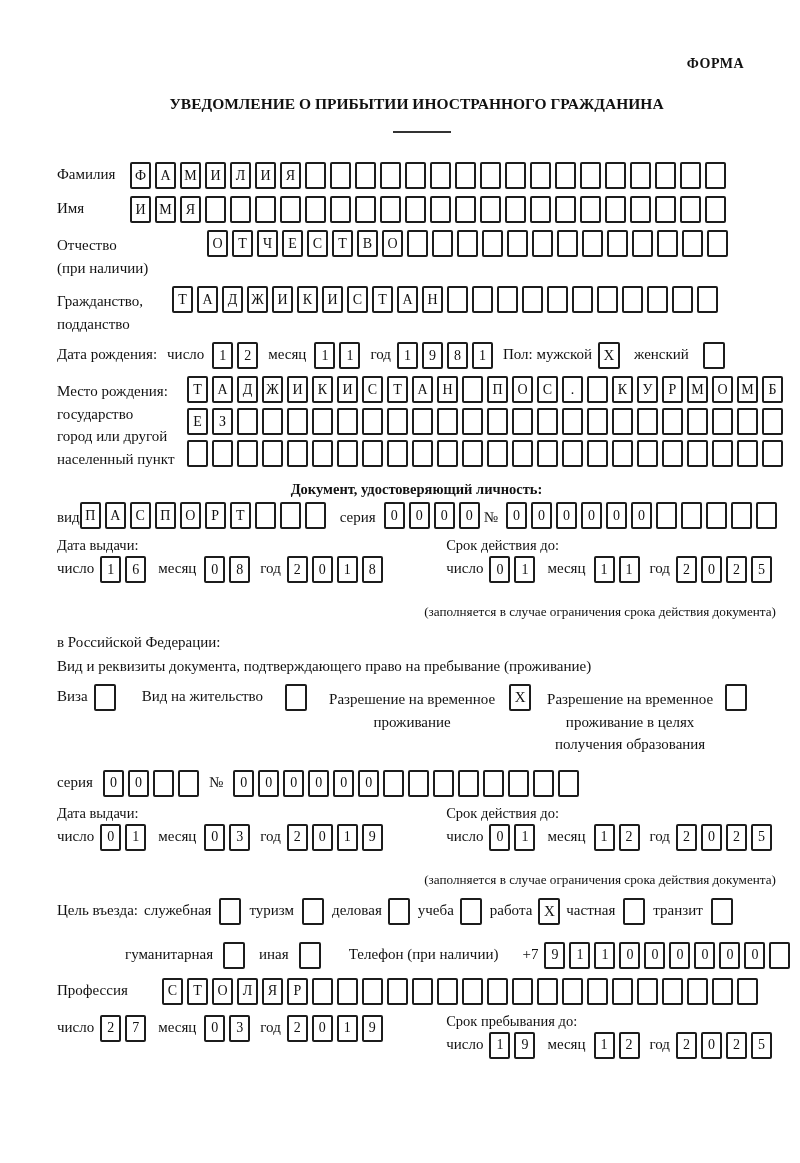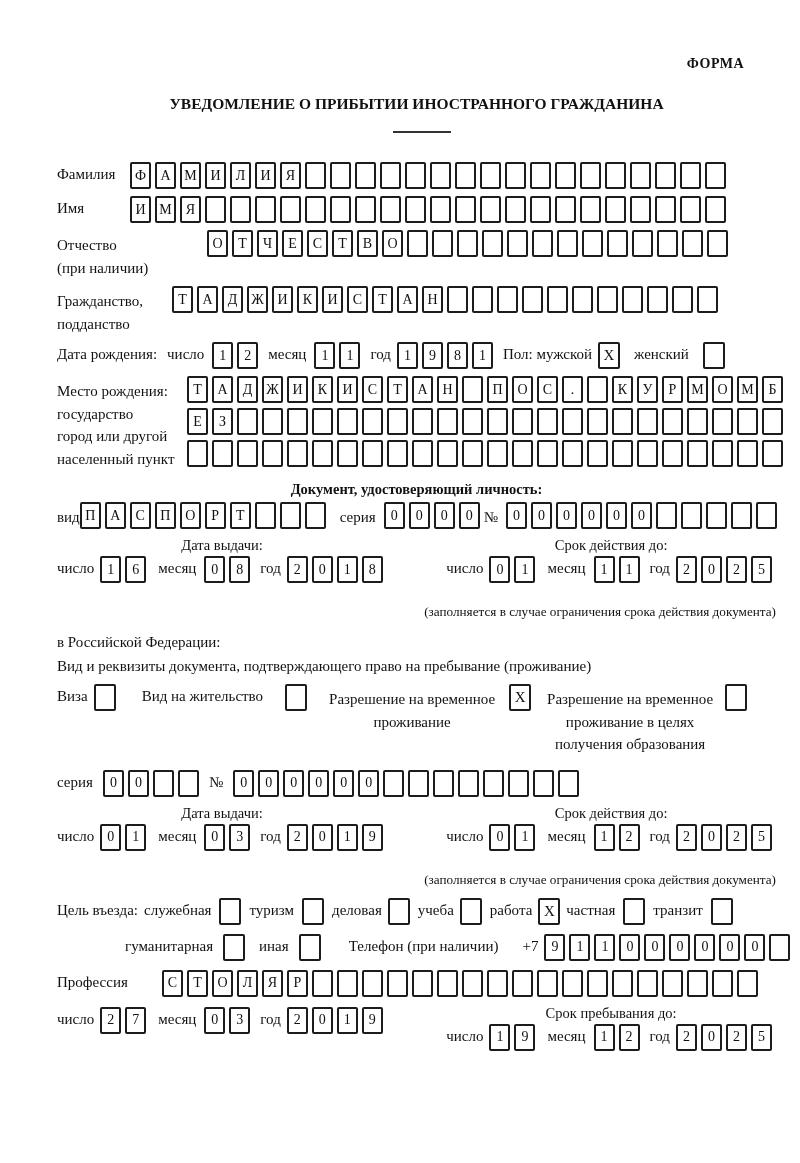--- a/index.html
+++ b/index.html
@@ -41,33 +41,33 @@
   .w105 { width:105px; }
 
   .inline-lbl { padding-top:4px; white-space:nowrap; }
   .gap6 { margin-left:6px; } .gap8 { margin-left:8px; } .gap10 { margin-left:10px; } .gap14 { margin-left:14px; }
 
   .doc-heading { text-align:center; font-weight:bold; font-size:14.5px; margin-top:10px; }
 
   .date-block { margin-top:8px; }
   .date-cols { display:flex; }
   .date-col-l { width:390px; } .date-col-r { flex:1; }
-  .date-head { text-align:center; font-size:14.5px; }
+  .date-head { font-size:14.5px; }
   .date-head-l { width:330px; }
   .date-row { display:flex; align-items:flex-start; margin-top:2px; }
   .note { text-align:right; font-size:13.2px; margin-top:21px; }
 
   .intro { margin-top:10px; line-height:1.6; }
   .options-row { display:flex; align-items:flex-start; margin-top:6px; }
   .opt { display:flex; align-items:flex-start; }
   .opt-lbl { padding-top:4px; white-space:nowrap; }
   .opt-lbl-multi { text-align:center; line-height:1.5; padding-top:4px; }
 
   .purpose-row { display:flex; align-items:flex-start; margin-top:10px; }
-  .purpose-row2 { display:flex; align-items:flex-start; margin-top:9px; padding-left:68px; }
+  .purpose-row2 { display:flex; align-items:flex-start; margin-top:17px; padding-left:68px; }
 </style>
 </head>
 <body>
 
 <div class="page">
 
   <div class="forma">ФОРМА</div>
 
   <div class="title">
     <div>УВЕДОМЛЕНИЕ О ПРИБЫТИИ ИНОСТРАННОГО ГРАЖДАНИНА</div>

